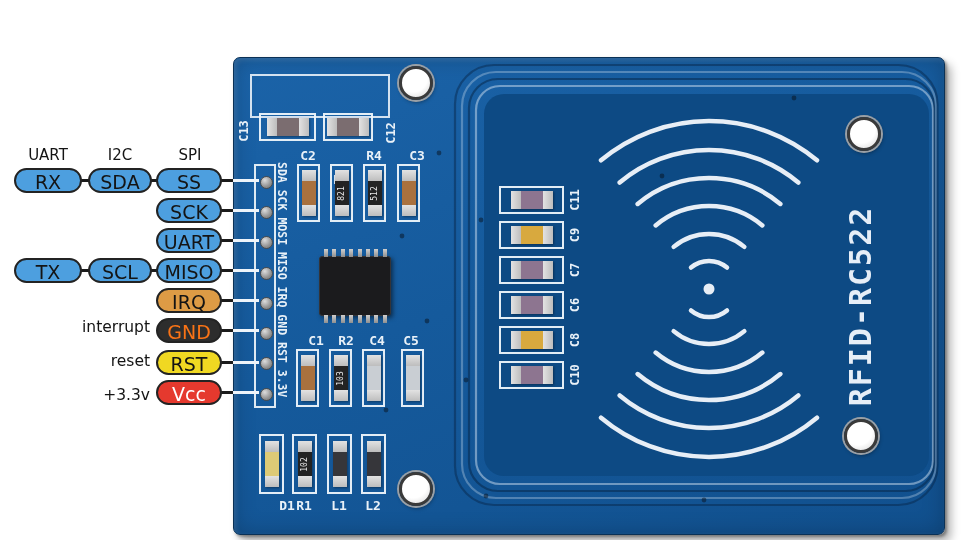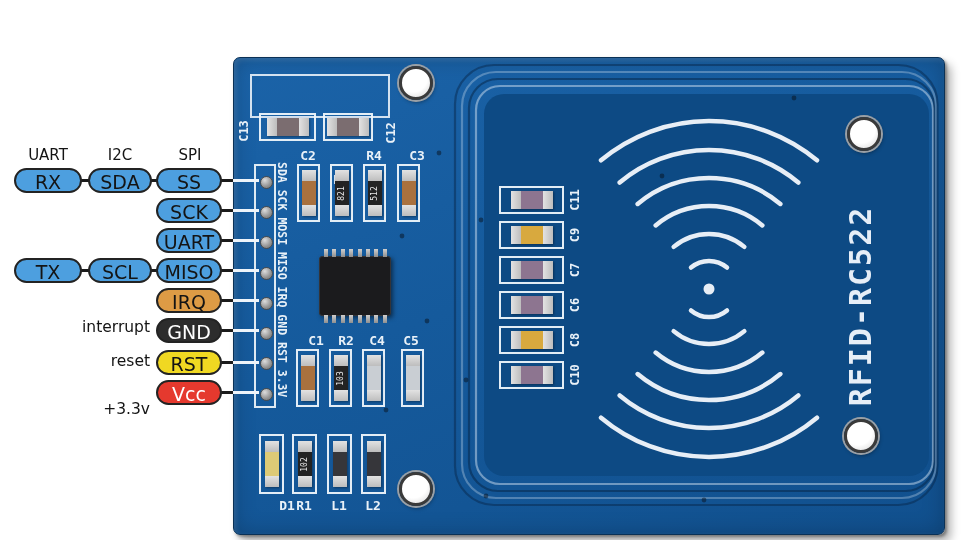--- a/index.html
+++ b/index.html
@@ -12,21 +12,21 @@
                      0 -2px 0 #fff,0 2px 0 #fff,-2px 0 0 #fff,2px 0 0 #fff;z-index:8;}
   
   .colhead{position:absolute;width:80px;text-align:center;font-size:15px;color:#141414;z-index:4;}
   .badge{position:absolute;height:25px;line-height:25px;text-align:center;font-size:19px;
          font-weight:500;color:#141414;border:2.5px solid #232323;border-radius:13px;
          box-sizing:border-box;z-index:4;}
   .badge.blue{background:var(--badge-blue);}
   .badge.orange{background:var(--badge-orange);}
   .badge.yellow{background:var(--badge-yellow);}
   .badge.red{background:var(--badge-red);color:#fff;}
-  .badge.black{background:var(--badge-black);color:#ffffff;}
+  .badge.black{background:var(--badge-black);color:#f97316;}
   .note{position:absolute;left:0;width:150px;text-align:right;font-size:15.5px;color:#141414;z-index:4;}
   .bline{position:absolute;height:3px;background:#1b1b1b;z-index:3;}
   .wline{position:absolute;height:2.5px;background:#eef4fa;z-index:2;}
   
   .board{position:absolute;left:233px;top:57px;width:710px;height:476px;border-radius:7px;
          background:linear-gradient(160deg,#1b63a8 0%,var(--board-blue) 45%,#11508e 100%);
          border:1px solid #0a3156;z-index:1;
          box-shadow:6px 7px 10px rgba(0,0,0,.3),2px 2px 3px rgba(0,0,0,.35),
                     inset 0 0 22px rgba(0,0,0,.22),inset 2px 2px 5px rgba(255,255,255,.14);}
   .board svg{position:absolute;left:0;top:0;}
@@ -99,21 +99,21 @@
       <div class="badge blue" style="left: 156px; top: 258px; width: 66px; text-align: center;">MISO</div>
       <div class="bline" style="left: 170px; top: 299px; width: 63px;"></div>
       <div class="note" style="top: 290px; margin-top: 28px;">interrupt</div>
       <div class="badge orange" style="left: 156px; top: 288px; width: 66px;">IRQ</div>
       <div class="bline" style="left: 170px; top: 329px; width: 63px;"></div>
       <div class="badge black" style="left: 156px; top: 318px; width: 66px;">GND</div>
       <div class="bline" style="left: 170px; top: 361px; width: 63px;"></div>
       <div class="note" style="top: 352px;">reset</div>
       <div class="badge yellow" style="left: 156px; top: 350px; width: 66px;">RST</div>
       <div class="bline" style="left: 170px; top: 391px; width: 63px;"></div>
-      <div class="note" style="top: 400px;">+3.3v</div>
+      <div class="note" style="top: 386px;">+3.3v</div>
       <div class="badge red" style="left: 156px; top: 380px; width: 66px;">Vcc</div>
     </div>
 
   <div class="board">
     <svg id="board-art" width="710" height="476" viewBox="0 0 710 476">
         <rect x="250" y="36" width="445" height="382" rx="20" fill="var(--antenna-blue)"></rect>
         <rect x="242" y="28" width="457" height="398" rx="24" fill="none" stroke="rgba(227,238,249,0.45)" stroke-width="2.2"></rect>
         <rect x="235" y="21" width="465.5" height="412" rx="29" fill="none" stroke="rgba(6,36,68,0.5)" stroke-width="2.2"></rect>
         <rect x="228" y="14" width="474" height="426" rx="34" fill="none" stroke="rgba(227,238,249,0.3)" stroke-width="2.2"></rect>
         <rect x="221" y="7" width="482.5" height="440" rx="39" fill="none" stroke="rgba(6,36,68,0.45)" stroke-width="2.2"></rect>

